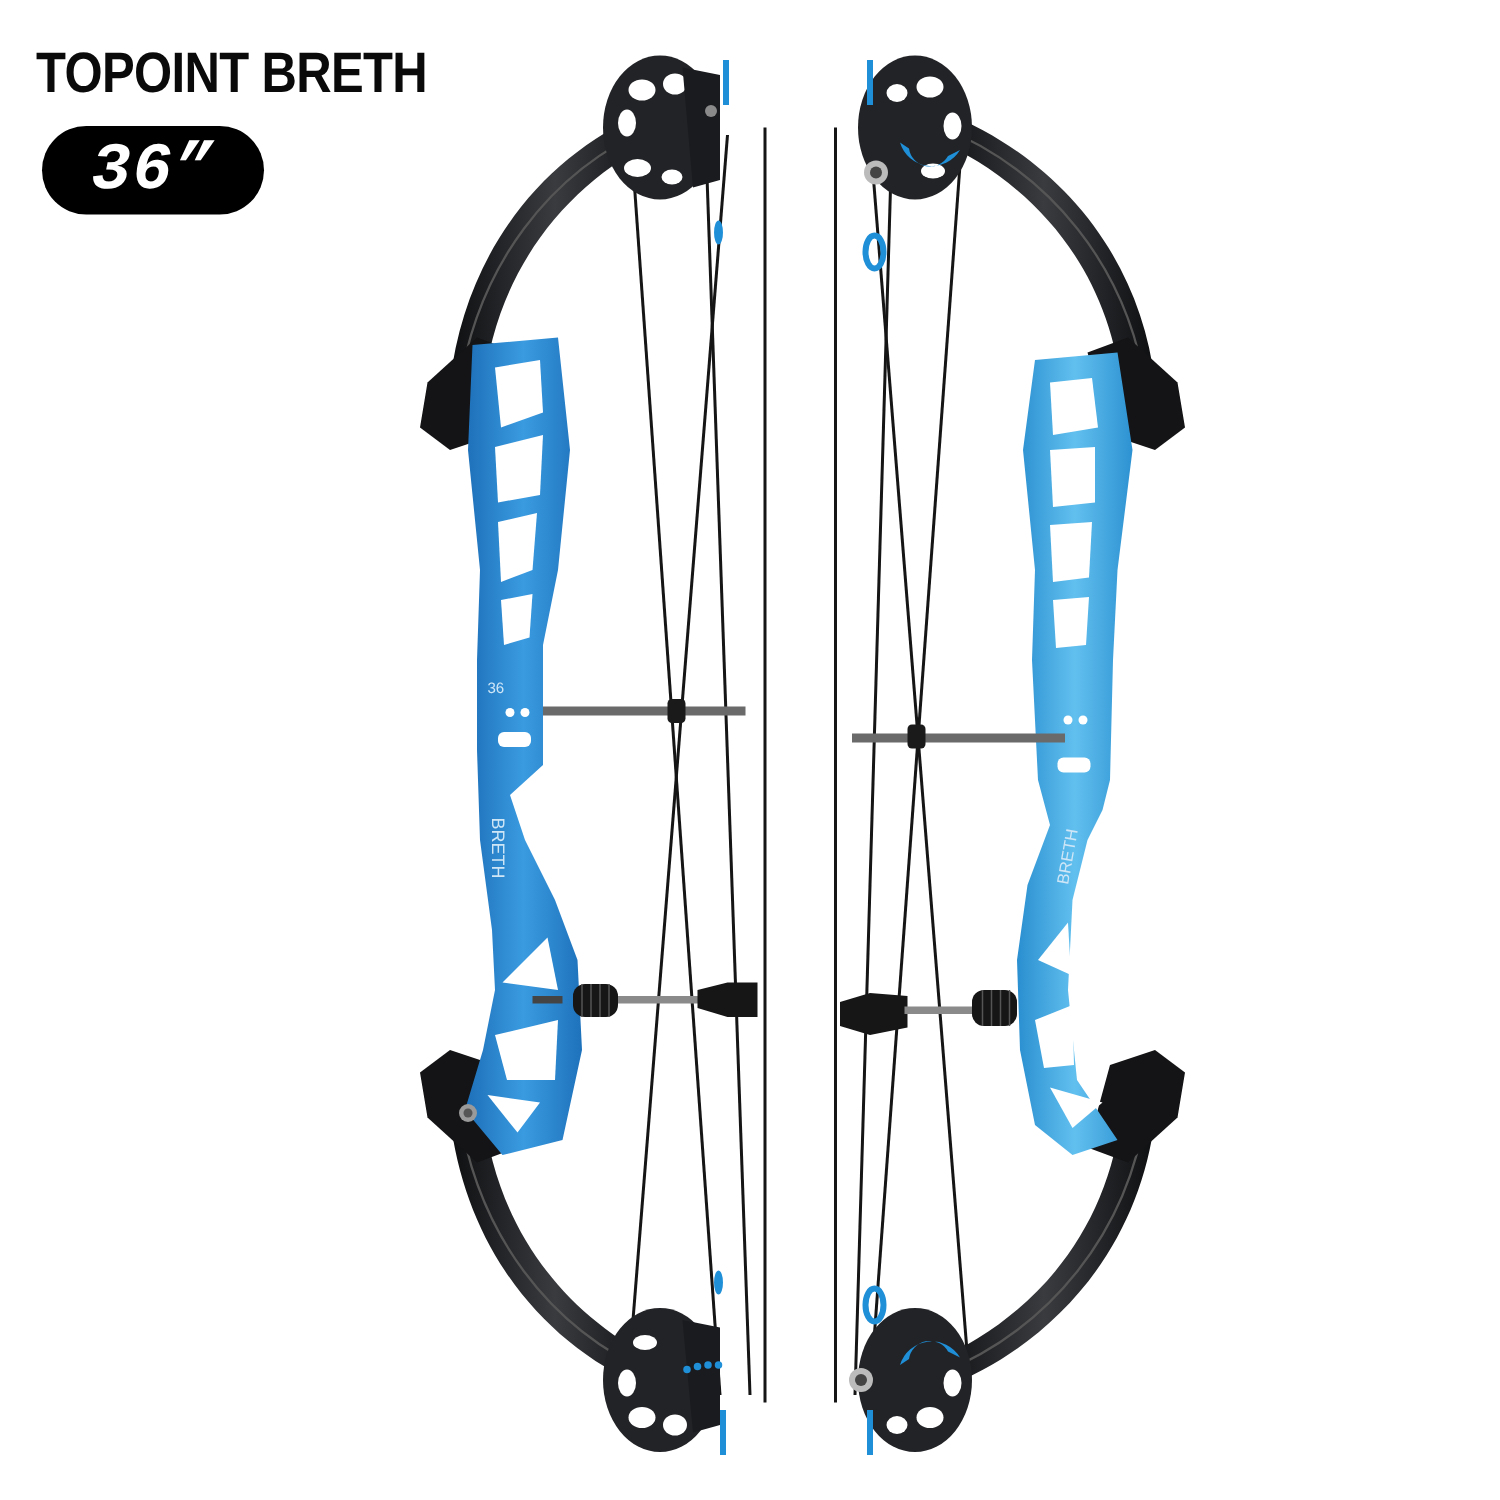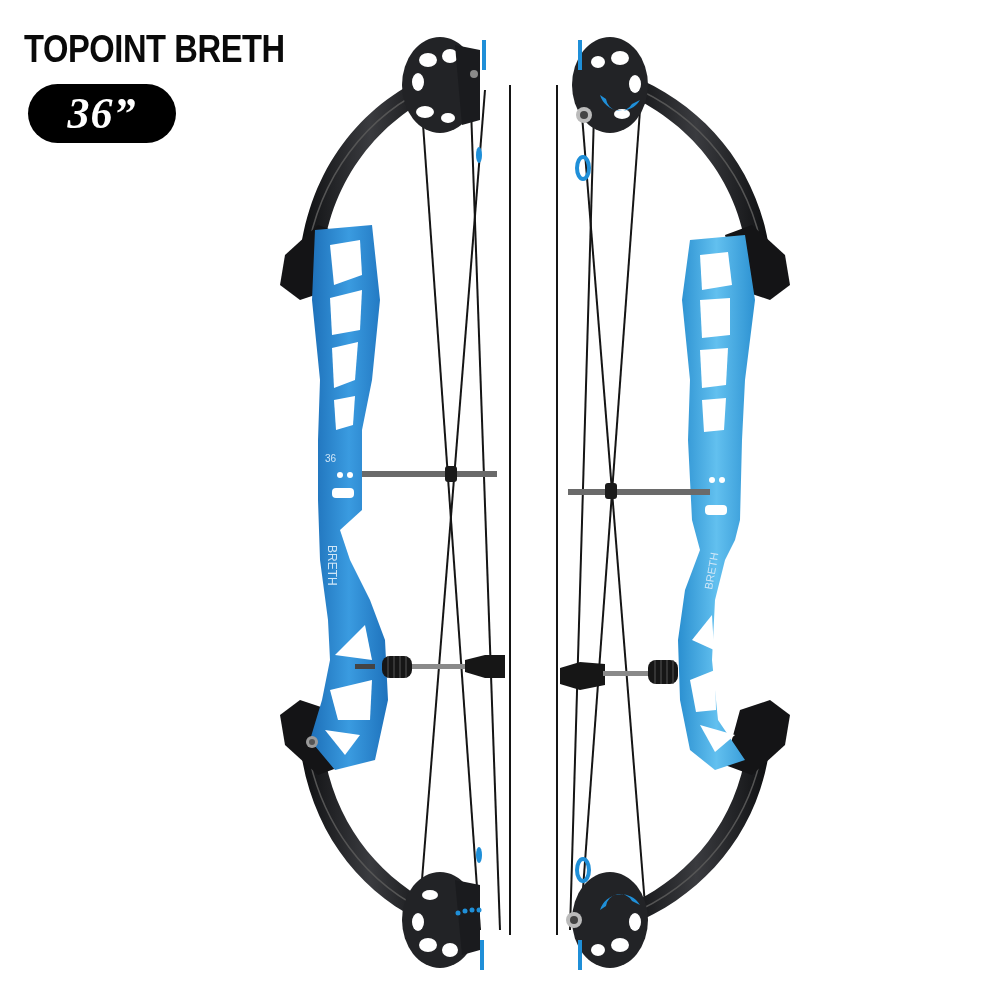--- a/index.html
+++ b/index.html
@@ -10,21 +10,21 @@
     font-size: 38px; letter-spacing: -0.5px; color: #0a0a0a;
     transform: scaleX(0.86); transform-origin: left center;
     line-height: 1;
   }
   .badge {
     position: absolute; left: 28px; top: 84px; width: 148px; height: 59px;
     background: #000000; border-radius: 30px;
     display: flex; align-items: center; justify-content: center;
   }
   .badge span {
-    color: #ffffff; font-family: Liberation Serif, serif; font-weight: 700;
+    color: #ffffff; font-family: Liberation Mono, monospace; font-weight: 700;
     font-style: italic; font-size: 44px; letter-spacing: 1px; line-height: 1;
   }
   svg.scene { position: absolute; left: 0; top: 0; }
   .engrave { font-family: "Liberation Sans", sans-serif; font-weight: 400; fill: #cfe6f7; }
 </style>
 </head>
 <body>
 
 <div class="title">TOPOINT BRETH</div>
 <div class="badge">

